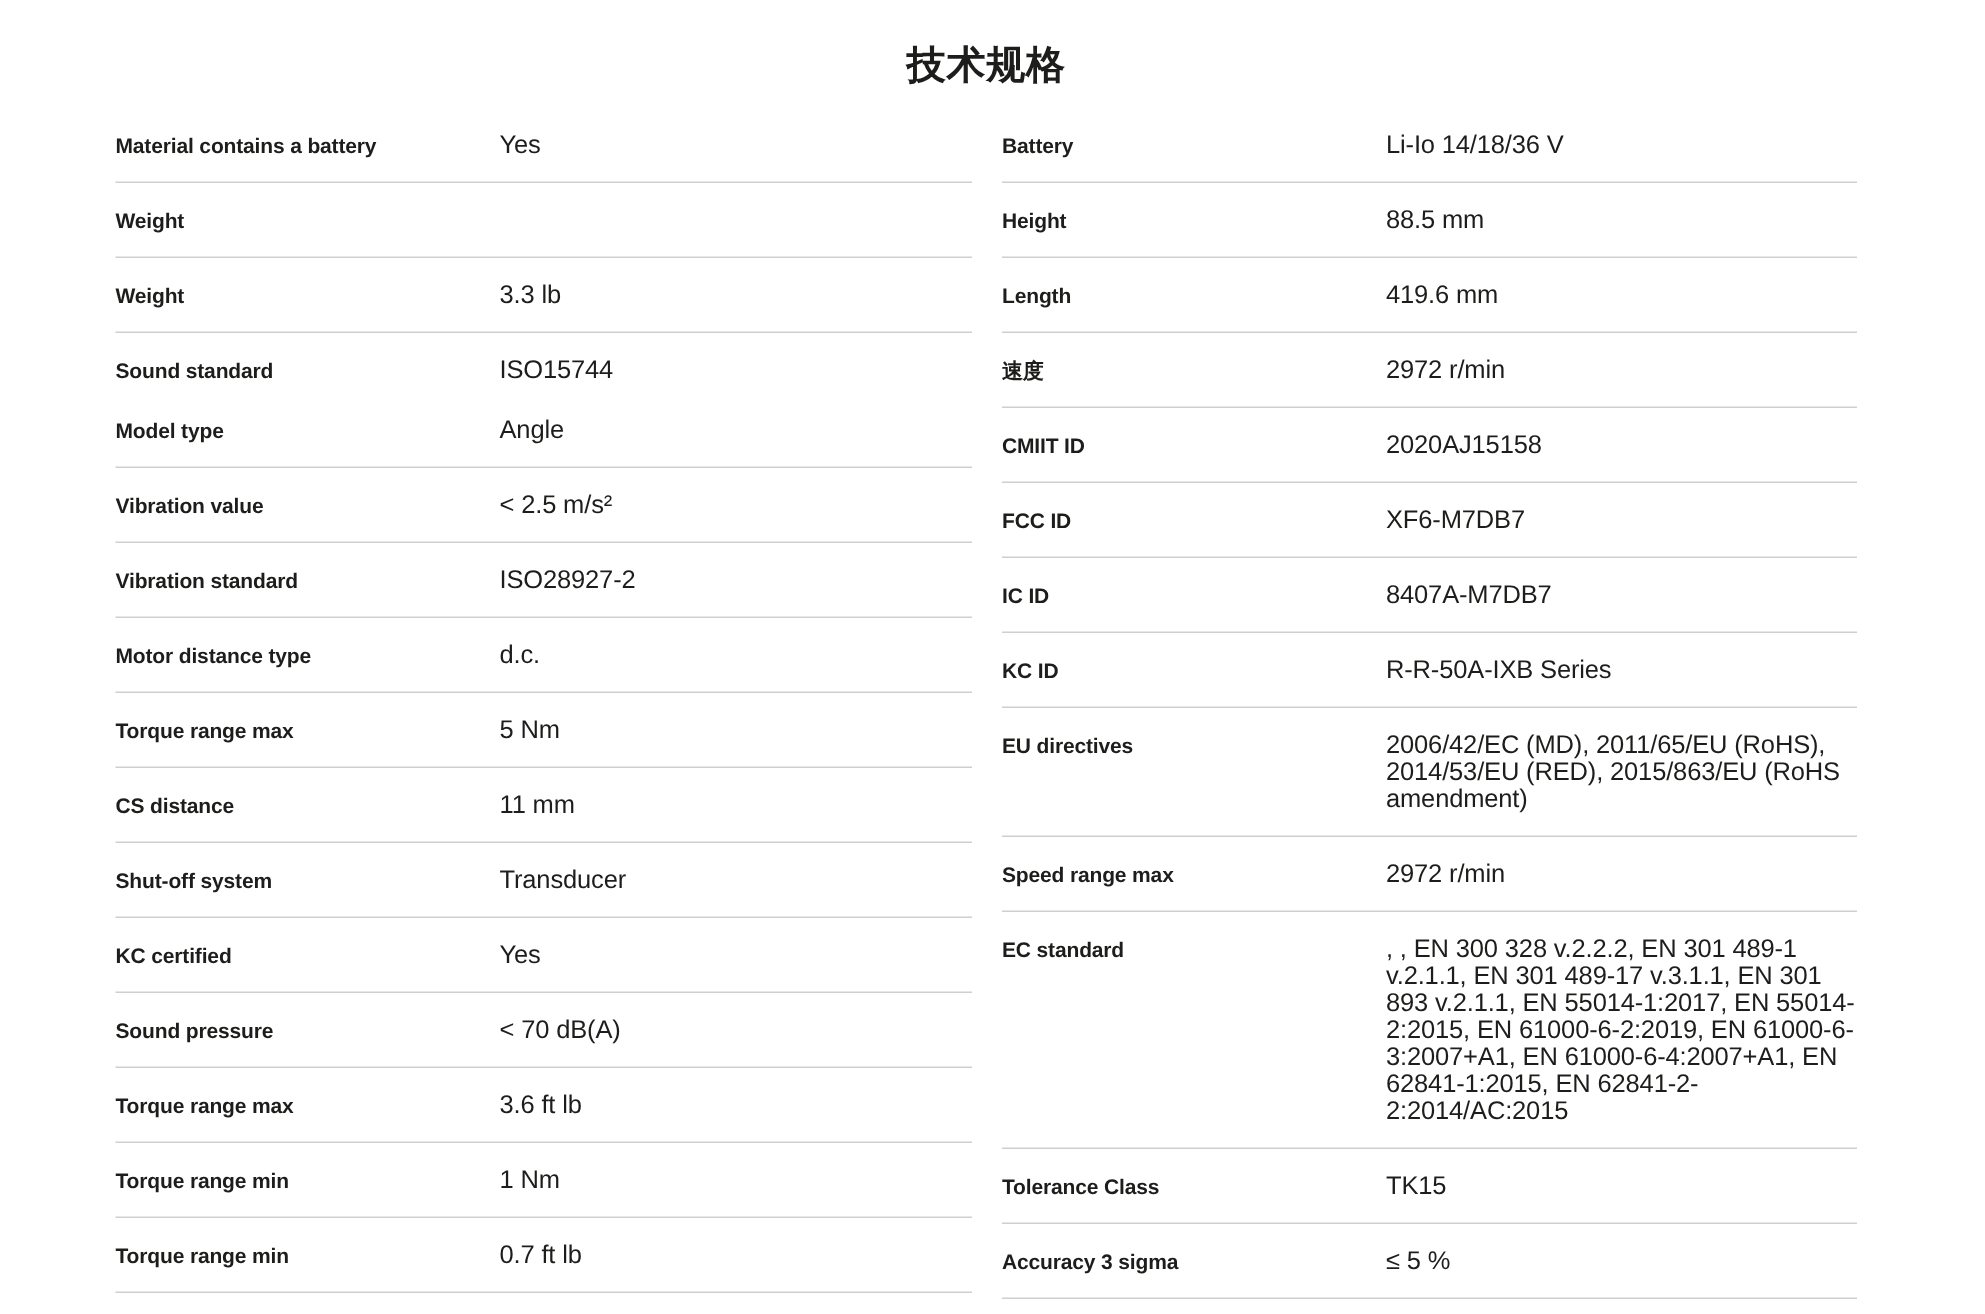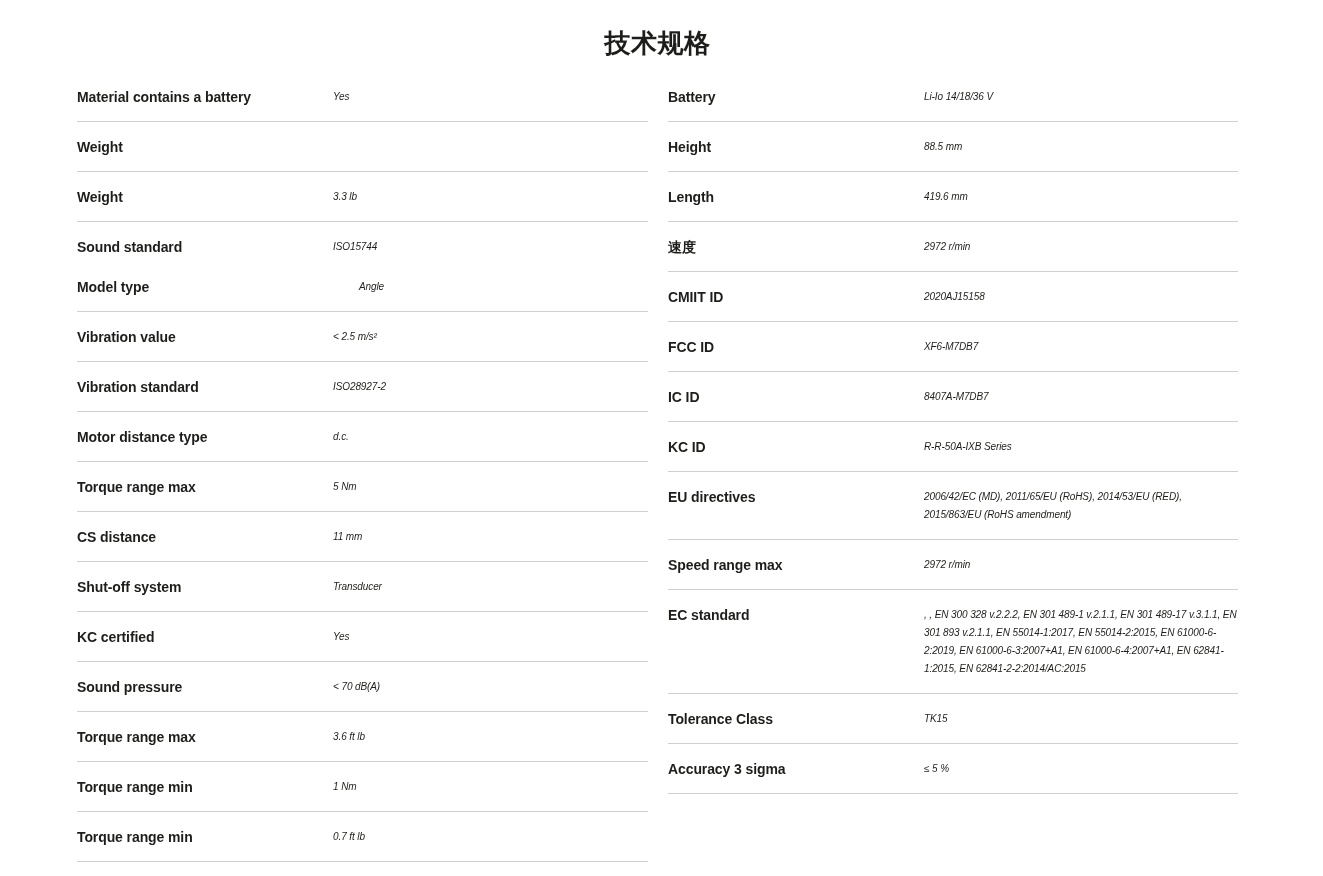--- a/index.html
+++ b/index.html
@@ -37,36 +37,35 @@
   }
   .col:last-child { width: 570px; flex: 0 0 570px; }
   .spec-row {
     border-bottom: 1px solid #cfcfcf;
     padding: 16px 0 15px 0;
   }
   .pair {
     display: flex;
     align-items: flex-start;
   }
-  .pair + .pair { margin-top: 22px; gap: 26px; }
+  .pair + .pair { margin-top: 22px; }
   .label {
     flex: 0 0 256px;
     width: 256px;
     font-weight: 600;
     font-size: 14px;
     line-height: 18px;
     letter-spacing: -0.1px;
     padding-right: 16px;
   }
   .value {
     flex: 1;
-    font-size: 10px;
+    font-size: 17px;
     line-height: 18px;
     letter-spacing: -0.1px;
-    font-style: italic;
   }
 </style>
 </head>
 <body>
 
 <div class="container">
   <h1 class="page-title">技术规格</h1>
 
   <div class="columns">
     <section class="col">

